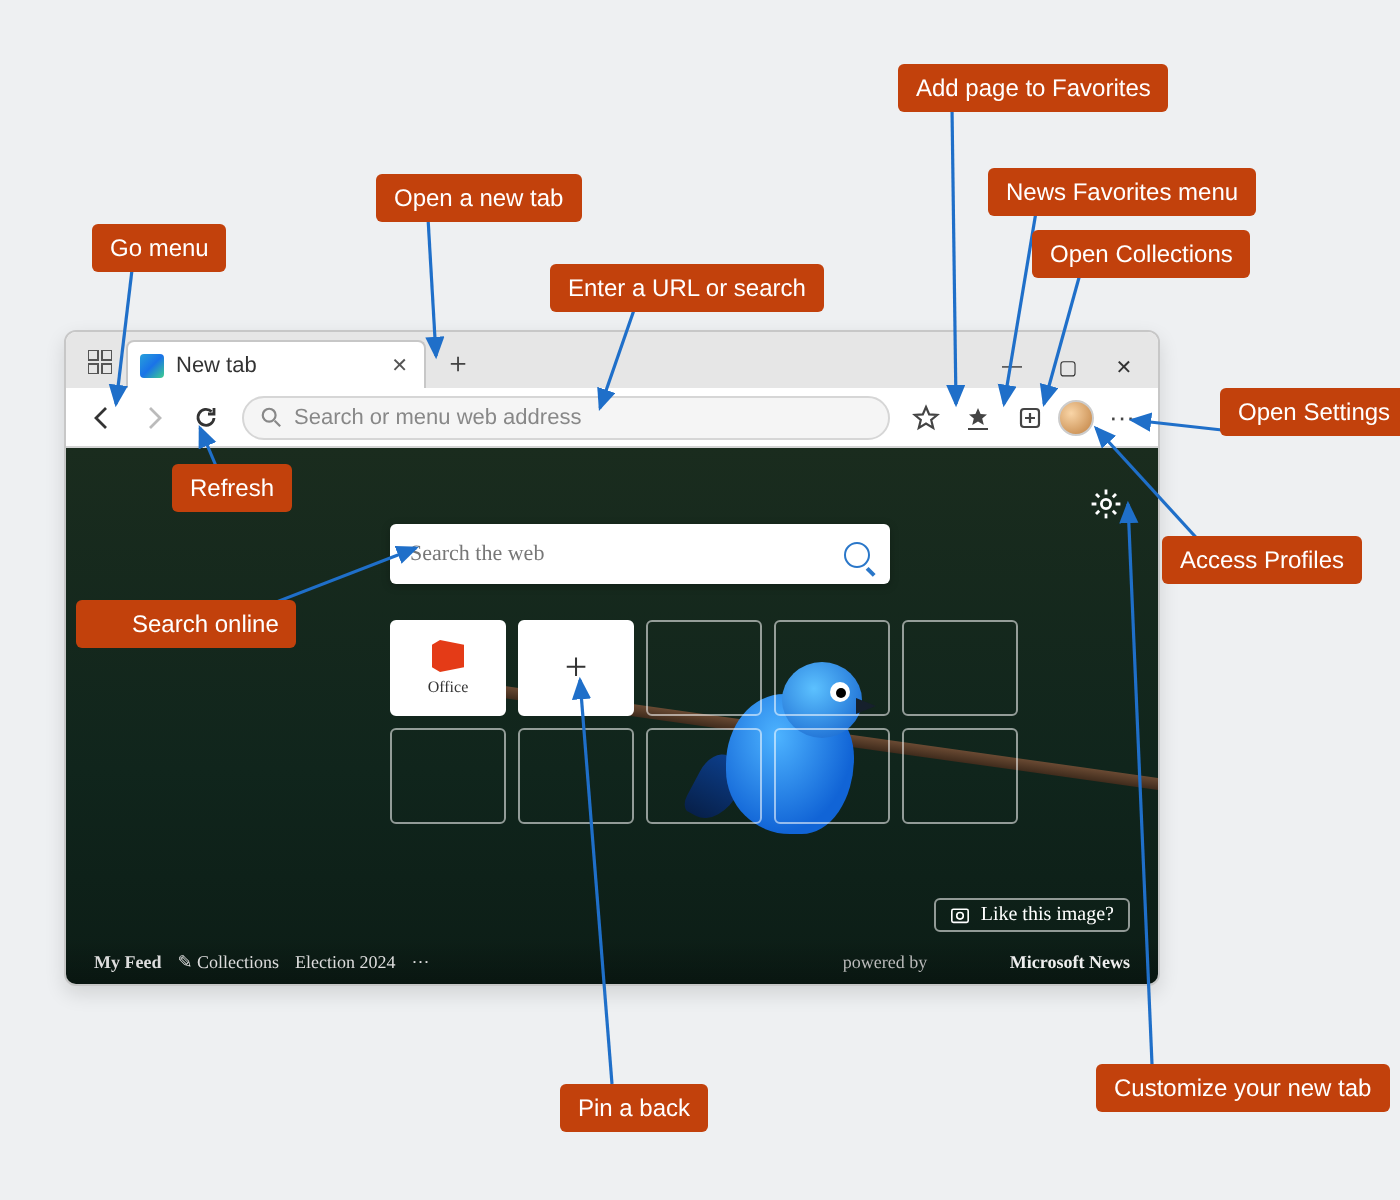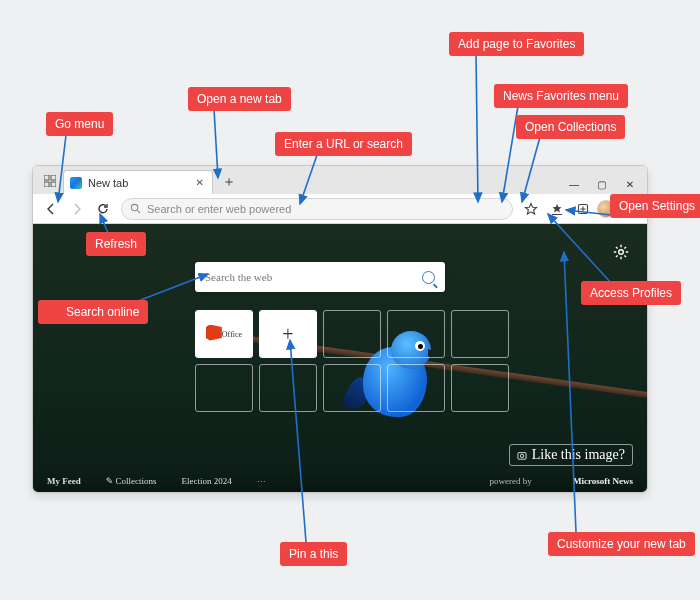--- a/index.html
+++ b/index.html
@@ -10,21 +10,21 @@
     height: 600px;
     position: relative;
     overflow: hidden;
   }
 
   
   .browser {
     position: absolute;
     left: 32px;
     top: 165px;
-    width: 616px;
+    width: 548px;
     height: 328px;
     background: #fff;
     border: 1px solid #c7c7c7;
     border-radius: 6px;
     box-shadow: 0 4px 10px rgba(0,0,0,0.12);
     display: flex;
     flex-direction: column;
     overflow: hidden;
   }
 
@@ -227,21 +227,21 @@
     left: 162px; top: 86px;
     display: grid;
     grid-template-columns: repeat(5, 58px);
     grid-auto-rows: 48px;
     gap: 6px;
   }
   .tile {
     border: 1px solid rgba(255,255,255,0.55);
     border-radius: 3px;
     display: flex;
-    flex-direction: row;
+    flex-direction: column;
     align-items: center;
     justify-content: center;
     color: #fff;
     font-size: 8px;
   }
   .tile.filled {
     background: #fff;
     color: #333;
     border-color: #fff;
   }
@@ -255,46 +255,46 @@
     font-size: 20px;
     color: #333;
     line-height: 1;
     font-weight: 300;
   }
 
   .like-image {
     position: absolute;
     right: 14px; bottom: 26px;
     color: #fff;
-    font-size: 14px;
+    font-size: 10px;
     display: flex; align-items: center; gap: 5px;
     border: 1px solid rgba(255,255,255,0.55);
     padding: 2px 7px;
     border-radius: 3px;
   }
 
   .footer {
     position: absolute;
     left: 0; right: 0; bottom: 0;
     height: 22px;
     display: flex;
     align-items: center;
     padding: 0 14px;
     color: #ddd;
     font-size: 9px;
-    gap: 25px;
+    gap: 8px;
     background: linear-gradient(rgba(0,0,0,0), rgba(0,0,0,0.25));
   }
   .footer .powered { margin-left: auto; color: #bbb; }
   .footer .powered b { color: #eee; font-weight: 600; margin-left: 39px; }
 
   
   .callout {
     position: absolute;
-    background: #ef4444;
+    background: #c2410c;
     color: #fff;
     padding: 5px 9px;
     border-radius: 3px;
     font-size: 12px;
     white-space: nowrap;
     z-index: 20;
     text-align: right;
   }
   svg.arrows {
     position: absolute;
@@ -307,24 +307,24 @@
 </head>
 <body>
 
 <div class="callout" style="left:46px; top:112px;">Go menu</div>
 <div class="callout" style="left:188px; top:87px;">Open a new tab</div>
 <div class="callout" style="left:275px; top:132px;">Enter a URL or search</div>
 <div class="callout" style="left:449px; top:32px;">Add page to Favorites</div>
 <div class="callout" style="left:494px; top:84px;">News Favorites menu</div>
 <div class="callout" style="left:516px; top:115px;">Open Collections</div>
 <div class="callout" style="left:610px; top:194px;">Open Settings</div>
-<div class="callout" style="left:581px; top:281px;">Access Profiles</div>
+<div class="callout" style="left:581px; top:268px;">Access Profiles</div>
 <div class="callout" style="left:86px; top:232px;">Refresh</div>
 <div class="callout" style="left:38px; top:300px;padding-left:28px;">Search online</div>
-<div class="callout" style="left:280px; top:542px;">Pin a this</div>
+<div class="callout" style="left:280px; top:542px;">Pin a back</div>
 <div class="callout" style="left:548px; top:532px;">Customize your new tab</div>
 
 <svg class="arrows">
   <defs>
     <marker id="ah" markerWidth="8" markerHeight="8" refX="6" refY="3" orient="auto">
       <path d="M0,0 L7,3 L0,6 Z" fill="#1f6fc9"></path>
     </marker>
   </defs>
   <g stroke="#1f6fc9" stroke-width="1.6" fill="none" marker-end="url(#ah)">
     <path d="M66,135 L58,202"></path>
@@ -382,21 +382,21 @@
       <svg width="14" height="14" viewBox="0 0 14 14">
           <path d="M11 7 A4 4 0 1 1 9.8 3.8" fill="none" stroke="#333" stroke-width="1.4"></path>
           <path d="M11 2 L11 5 L8 5" fill="none" stroke="#333" stroke-width="1.4"></path>
         </svg>
     </div>
     <div class="address">
       <svg width="11" height="11" viewBox="0 0 12 12">
           <circle cx="5" cy="5" r="3.5" fill="none" stroke="#888" stroke-width="1.2"></circle>
           <line x1="8" y1="8" x2="11" y2="11" stroke="#888" stroke-width="1.2"></line>
         </svg>
-      <span>Search or enter web powered</span>
+      <span>Search or menu web address</span>
     </div>
     <div class="tbtn">
       <svg width="14" height="14" viewBox="0 0 14 14">
           <path d="M7 1.5 L8.6 5.2 L12.6 5.5 L9.6 8 L10.6 12 L7 9.8 L3.4 12 L4.4 8 L1.4 5.5 L5.4 5.2 Z" fill="none" stroke="#444" stroke-width="1.1"></path>
         </svg>
     </div>
     <div class="tbtn">
       <svg width="14" height="14" viewBox="0 0 14 14">
           <path d="M7 2 L8.3 5 L11.5 5.2 L9.1 7.3 L9.9 10.5 L7 8.8 L4.1 10.5 L4.9 7.3 L2.5 5.2 L5.7 5 Z" fill="#444"></path>
           <line x1="2" y1="12.5" x2="12" y2="12.5" stroke="#444" stroke-width="1.1"></line>

